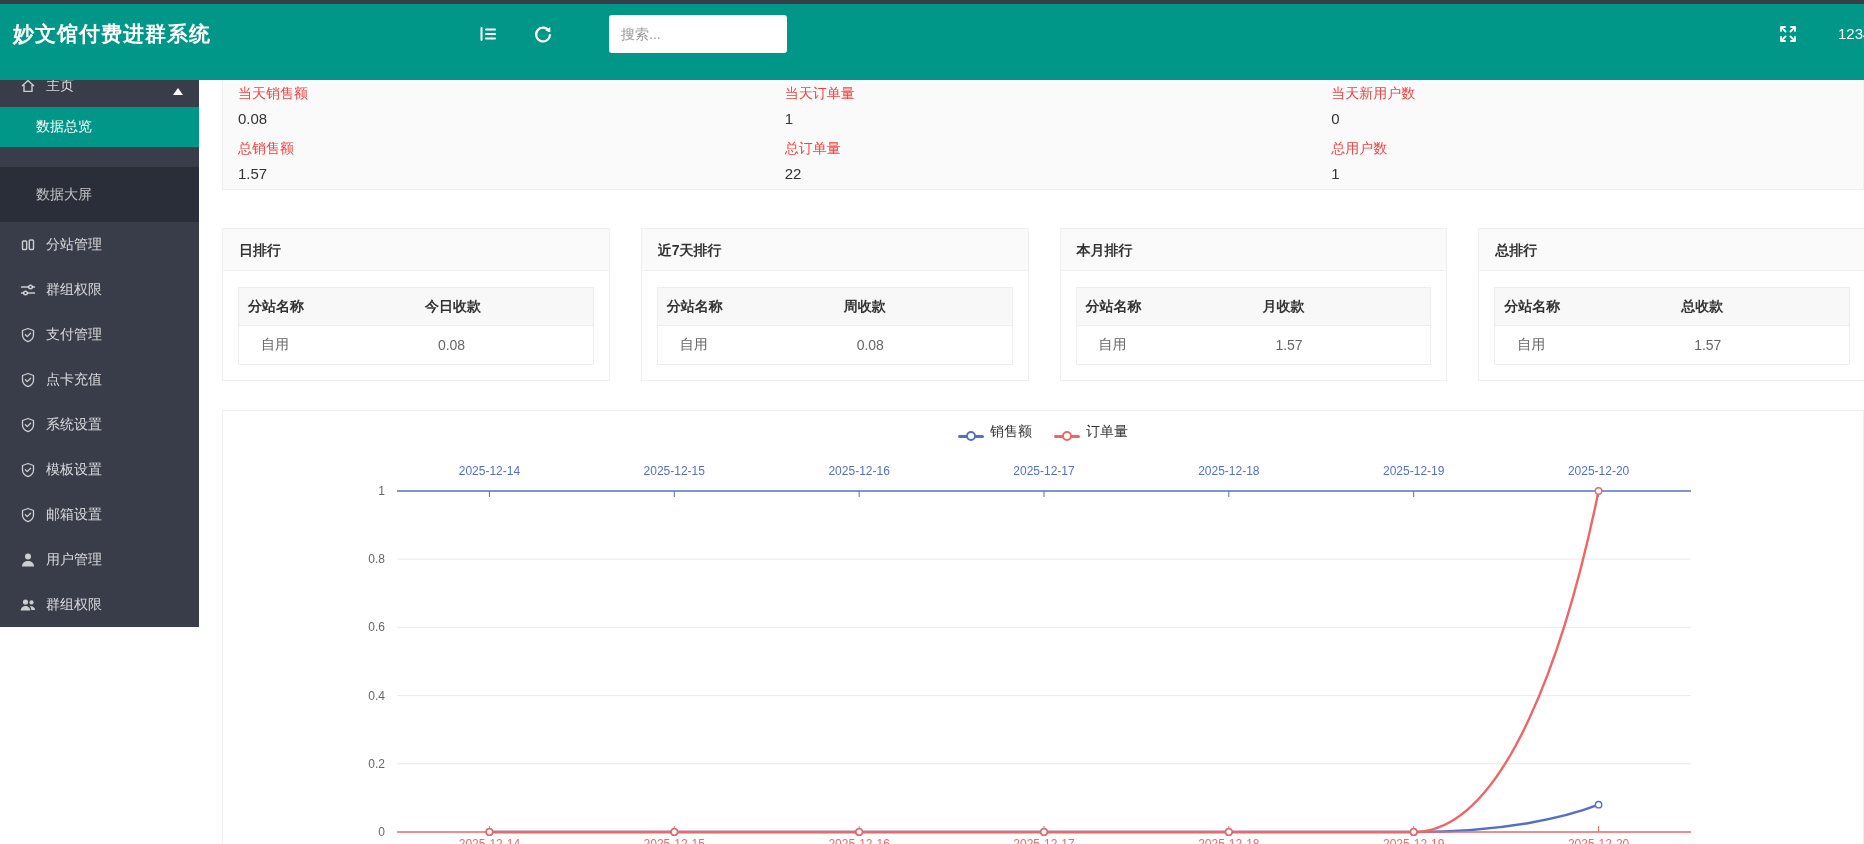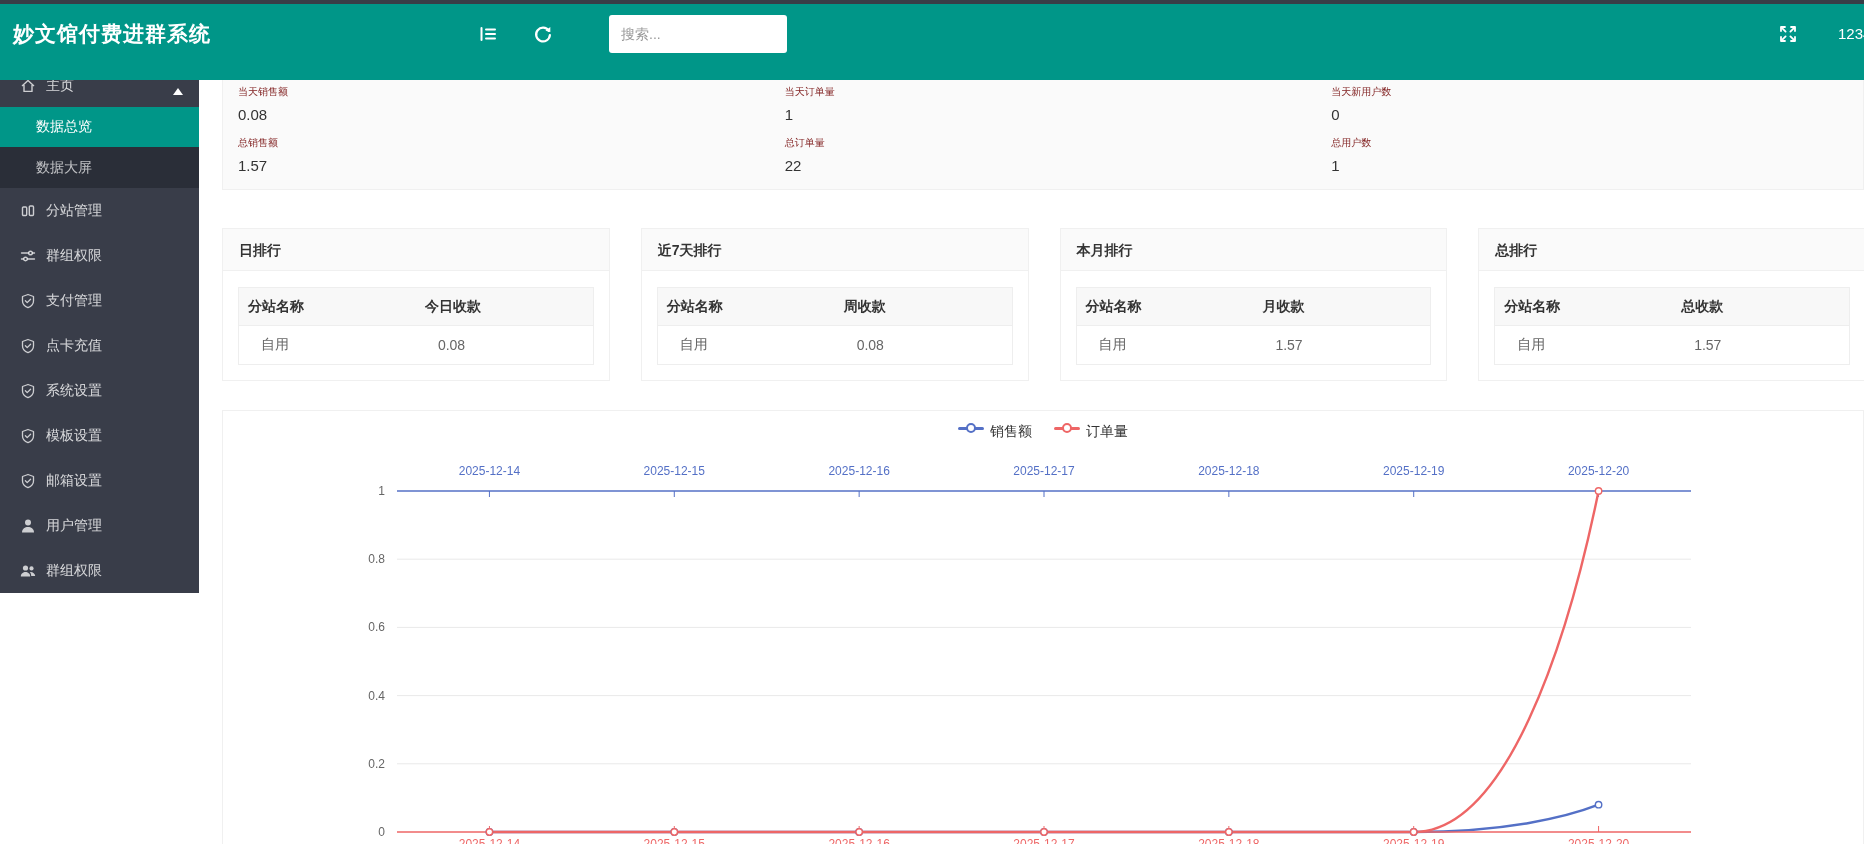--- a/index.html
+++ b/index.html
@@ -27,49 +27,49 @@
   .sidebar { position:absolute; top:64px; left:0; width:199px; background:#393D49; z-index:10; }
   .side-item { display:flex; align-items:center; height:45px; padding-left:20px;
                color:rgba(255,255,255,.8); font-size:14px; cursor:pointer; position:relative; }
   .side-item .mi { width:16px; height:16px; margin-right:10px; flex:0 0 16px; color:rgba(255,255,255,.75); }
   .side-item .mi svg { width:16px; height:16px; display:block; }
   .side-parent { height:43px; }
   .side-parent .arrow { position:absolute; right:16px; top:18px; width:10px; height:7px; color:#fff; }
   .side-sub { height:40px; padding-left:36px; background:#2a2e38; color:rgba(255,255,255,.7);
               display:flex; align-items:center; font-size:14px; cursor:pointer; }
   .side-sub.active { background:#009688; color:#ffffff; }
-  .side-sub + .side-sub { height:41px; }
+  .side-sub + .side-sub { height:55px;margin-top:20px; }
 
   
   .main { position:absolute; top:64px; left:199px; width:1665px; height:780px; background:#fff; }
 
   
   .stats-panel { position:absolute; left:23px; top:4px; width:1642px; height:122px;
                  background:#fafafa; border:1px solid #f0f0f0; display:flex; }
   .stat-col { flex:1; padding:16px 0 0 15px; }
-  .stat-label { font-size:10px; color:#7f1d1d; margin-bottom:7px; }
+  .stat-label { font-size:14px; color:#ef4444; margin-bottom:7px; }
   .stat-value { font-size:15px; color:#333; margin-bottom:13px; }
 
   
   .rank-row { position:absolute; left:23px; top:164px; width:1644px; display:flex; gap:31px; }
   .rank-card { flex:1; background:#fff; border:1px solid #f0f0f0; }
   .rank-head { height:42px; line-height:42px; padding-left:16px; background:#fafafa;
                border-bottom:1px solid #f0f0f0; font-size:14px; font-weight:bold; color:#333; }
   .rank-body { padding:16px 15px 15px 15px; }
   .rank-table { width:100%; border-collapse:collapse; border:1px solid #eee; font-size:14px; }
   .rank-table th { width:50%; height:38px; text-align:left; padding-left:9px;
                    background:#f8f8f8; color:#333; font-weight:bold; border:1px solid #eee; border-width:0 0 1px 0; }
   .rank-table td { height:39px; padding-left:22px; color:#666; }
 
   
   .chart-card { position:absolute; left:23px; top:346px; width:1642px; height:500px;
                 background:#fff; border:1px solid #f0f0f0; }
   .legend { position:absolute; left:0; top:12px; width:100%; display:flex;
             justify-content:center; gap:22px; z-index:5; }
-  .legend-item { display:flex; align-items:flex-start; gap:6px; cursor:pointer; }
+  .legend-item { display:flex; align-items:flex-end; gap:6px; cursor:pointer; }
   .legend-mark { position:relative; width:26px; height:10px; }
   .legend-mark .bar { position:absolute; left:0; top:4px; width:26px; height:3px; border-radius:2px; }
   .legend-mark .dot { position:absolute; left:8px; top:0; width:10px; height:10px; border-radius:50%;
                       background:#fff; border:2px solid currentColor; box-sizing:border-box; }
   .legend-label { font-size:14px; color:#333; }
   #chart-svg { position:absolute; left:0; top:0; }
 </style>
 </head>
 <body>
 

